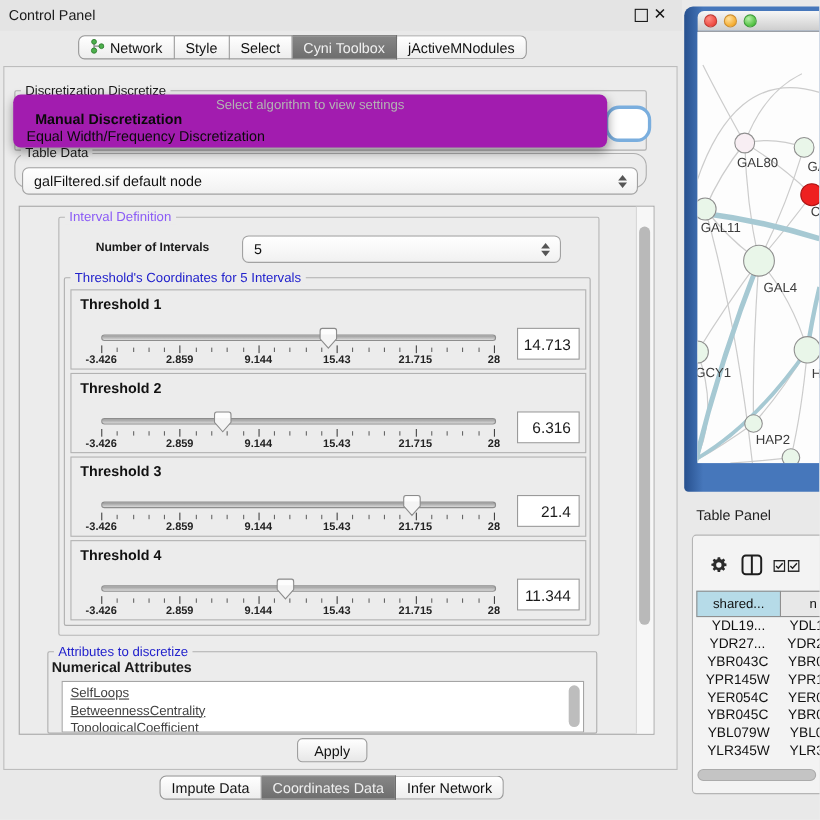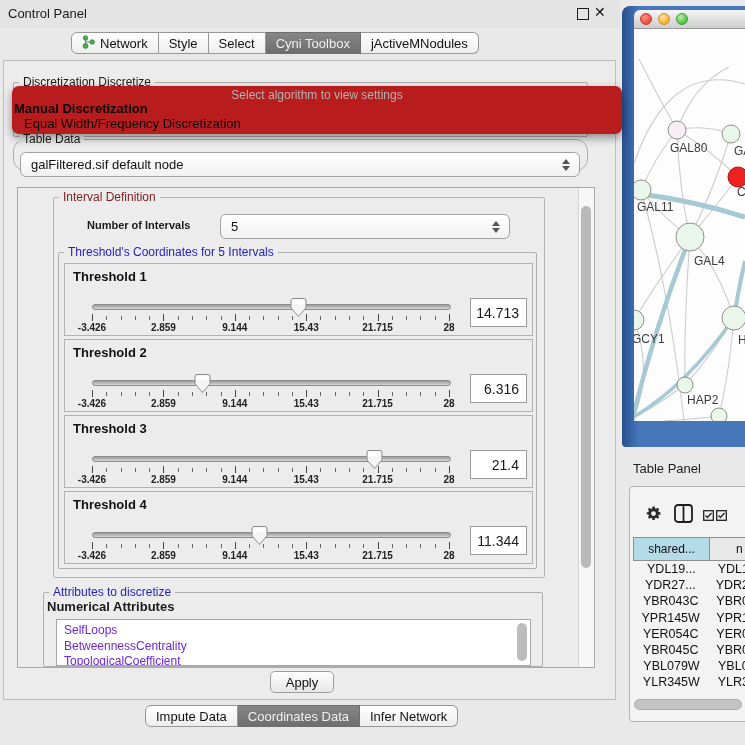--- a/index.html
+++ b/index.html
@@ -20,35 +20,35 @@
            padding:0 10px;white-space:nowrap;box-sizing:border-box;}
   .segment:first-child{border-left:1px solid #979797;border-radius:6px 0 0 6px;}
   .segment:last-child{border-radius:0 6px 6px 0;}
   .segment.selected{background:linear-gradient(#868686,#6e6e6e);color:#f0f0f0;border-color:#6e6e6e;}
   .net-tab-icon{margin-right:5px;}
 
   .outer-panel{left:3px;top:60px;width:613px;height:640px;background:#ececec;border:1px solid #bdbdbd;box-sizing:border-box;}
 
   .group{border:1px solid #aeaeae;border-radius:2px;box-sizing:border-box;}
   .group-title{position:absolute;top:-8px;left:5px;background:#ececec;padding:0 4px;font-size:12px;line-height:14px;white-space:nowrap;}
-  .t-green{color:#7f1d1d;}
+  .t-green{color:#8b5cf6;}
   .t-blue{color:#2222cc;}
 
   .combo{background:linear-gradient(#ffffff,#f1f1f1);border:1px solid #a2a2a2;border-radius:6px;
          font-size:13px;display:flex;align-items:center;padding:0 10px;color:#111;box-sizing:border-box;}
   .spinner{position:absolute;right:9px;top:50%;transform:translateY(-50%);display:flex;flex-direction:column;gap:2px;}
   .spinner i{display:block;width:0;height:0;border-left:4px solid transparent;border-right:4px solid transparent;}
   .spinner .up{border-bottom:5px solid #555;}
   .spinner .dn{border-top:5px solid #555;}
 
   
-  .popup{left:12px;top:86px;width:610px;height:48px;background:#b91c1c;border-radius:7px;
+  .popup{left:12px;top:86px;width:540px;height:48px;background:#a21caf;border-radius:7px;
          box-shadow:0 4px 10px rgba(0,0,0,.40);z-index:20;overflow:hidden;text-decoration:underline;}
   .popup-hint{position:absolute;left:0;top:2px;width:100%;text-align:center;font-size:12px;color:#b3b3b3;}
-  .popup-opt1{position:absolute;left:2px;top:15px;font-size:13px;font-weight:bold;color:#0a0a0a;}
+  .popup-opt1{position:absolute;left:20px;top:15px;font-size:13px;font-weight:bold;color:#0a0a0a;}
   .popup-opt2{position:absolute;left:2px;top:30px;font-size:13px;color:#0a0a0a;margin-left:10px;}
   .focus-sliver{left:550px;top:96px;width:36px;height:27px;border:3px solid #7aaede;border-radius:13px;background:#fff;z-index:5;}
 
   
   .scrollpane{left:17px;top:187px;width:578px;height:481px;border:1px solid #a8a8a8;background:#ececec;box-sizing:border-box;}
   .vsb-track{position:absolute;right:0;top:0;width:15px;height:100%;background:#f7f7f7;border-left:1px solid #d4d4d4;}
   .vsb-thumb{position:absolute;left:2px;top:18px;width:10px;height:362px;border-radius:6px;background:#b9b9b9;}
 
   
   .slider-box{position:absolute;left:5px;width:469px;height:73px;border:1px solid #b2b2b2;background:#ececec;box-sizing:border-box;}
@@ -58,21 +58,21 @@
   .thumb{position:absolute;top:33px;width:17px;height:21px;}
   .tick{position:absolute;top:52px;width:1px;height:4px;background:#666;}
   .tick.major{top:50px;height:7px;background:#444;}
   .tick-label{position:absolute;top:58px;font-size:10px;font-weight:bold;color:#222;transform:translateX(-50%);white-space:nowrap;}
   .value-box{position:absolute;left:405px;top:34px;width:57px;height:29px;background:#fff;border:1px solid #9a9a9a;
              display:flex;align-items:center;justify-content:flex-end;padding-right:7px;font-size:14px;box-sizing:border-box;}
 
   
   .attr-list{position:absolute;left:12px;top:26px;width:475px;height:47px;background:#fff;border:1px solid #a5a5a5;
              overflow:hidden;box-sizing:border-box;padding:3px 0 0 7px;}
-  .list-item{font-size:12px;line-height:15.5px;color:#6d28d9;white-space:nowrap;}
+  .list-item{font-size:12px;line-height:15.5px;color:#404040;white-space:nowrap;text-decoration:underline;}
   .attr-sb{position:absolute;right:3px;top:3px;width:10px;height:38px;border-radius:5px;background:#bdbdbd;}
 
   .btn{background:linear-gradient(#ffffff,#e7e7e7);border:1px solid #9f9f9f;border-radius:5px;
        font-size:13px;color:#111;display:flex;align-items:center;justify-content:center;box-sizing:border-box;}
 
   
   .net-frame{left:622px;top:6px;width:123px;height:441px;background:linear-gradient(90deg,#27508e,#4677bb 14%);
              border-top-left-radius:8px;border-bottom-left-radius:4px;}
   .net-titlebar{left:634px;top:10px;width:111px;height:19px;background:linear-gradient(#f6f6f6,#cdcdcd);
                 border-top-left-radius:6px;border-bottom:1px solid #9a9a9a;box-sizing:border-box;}

